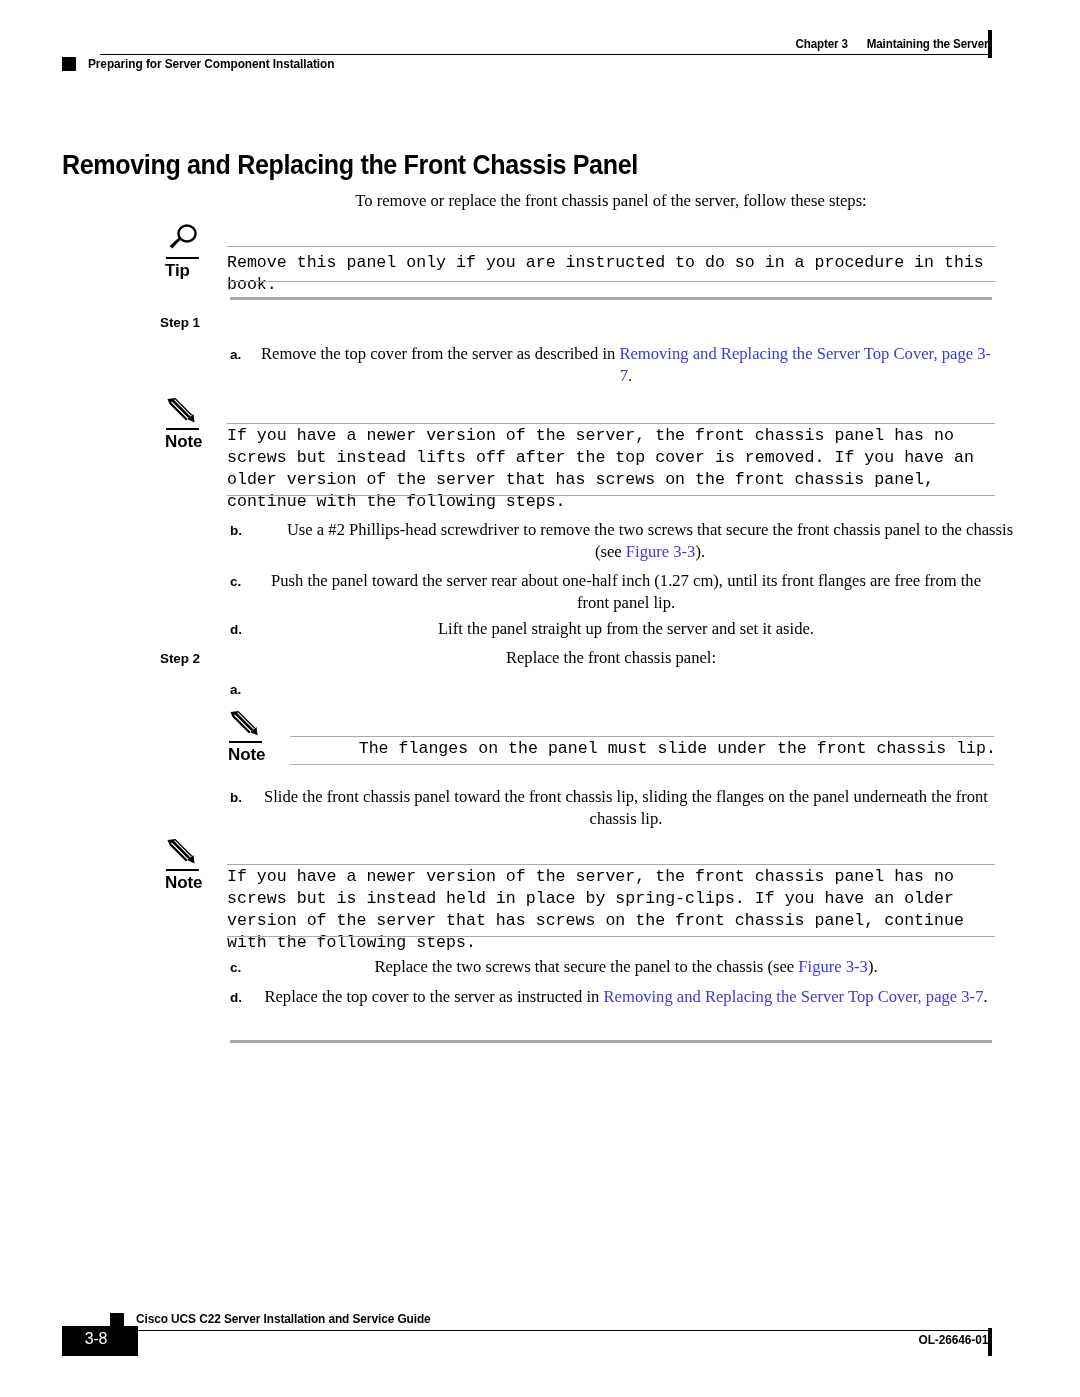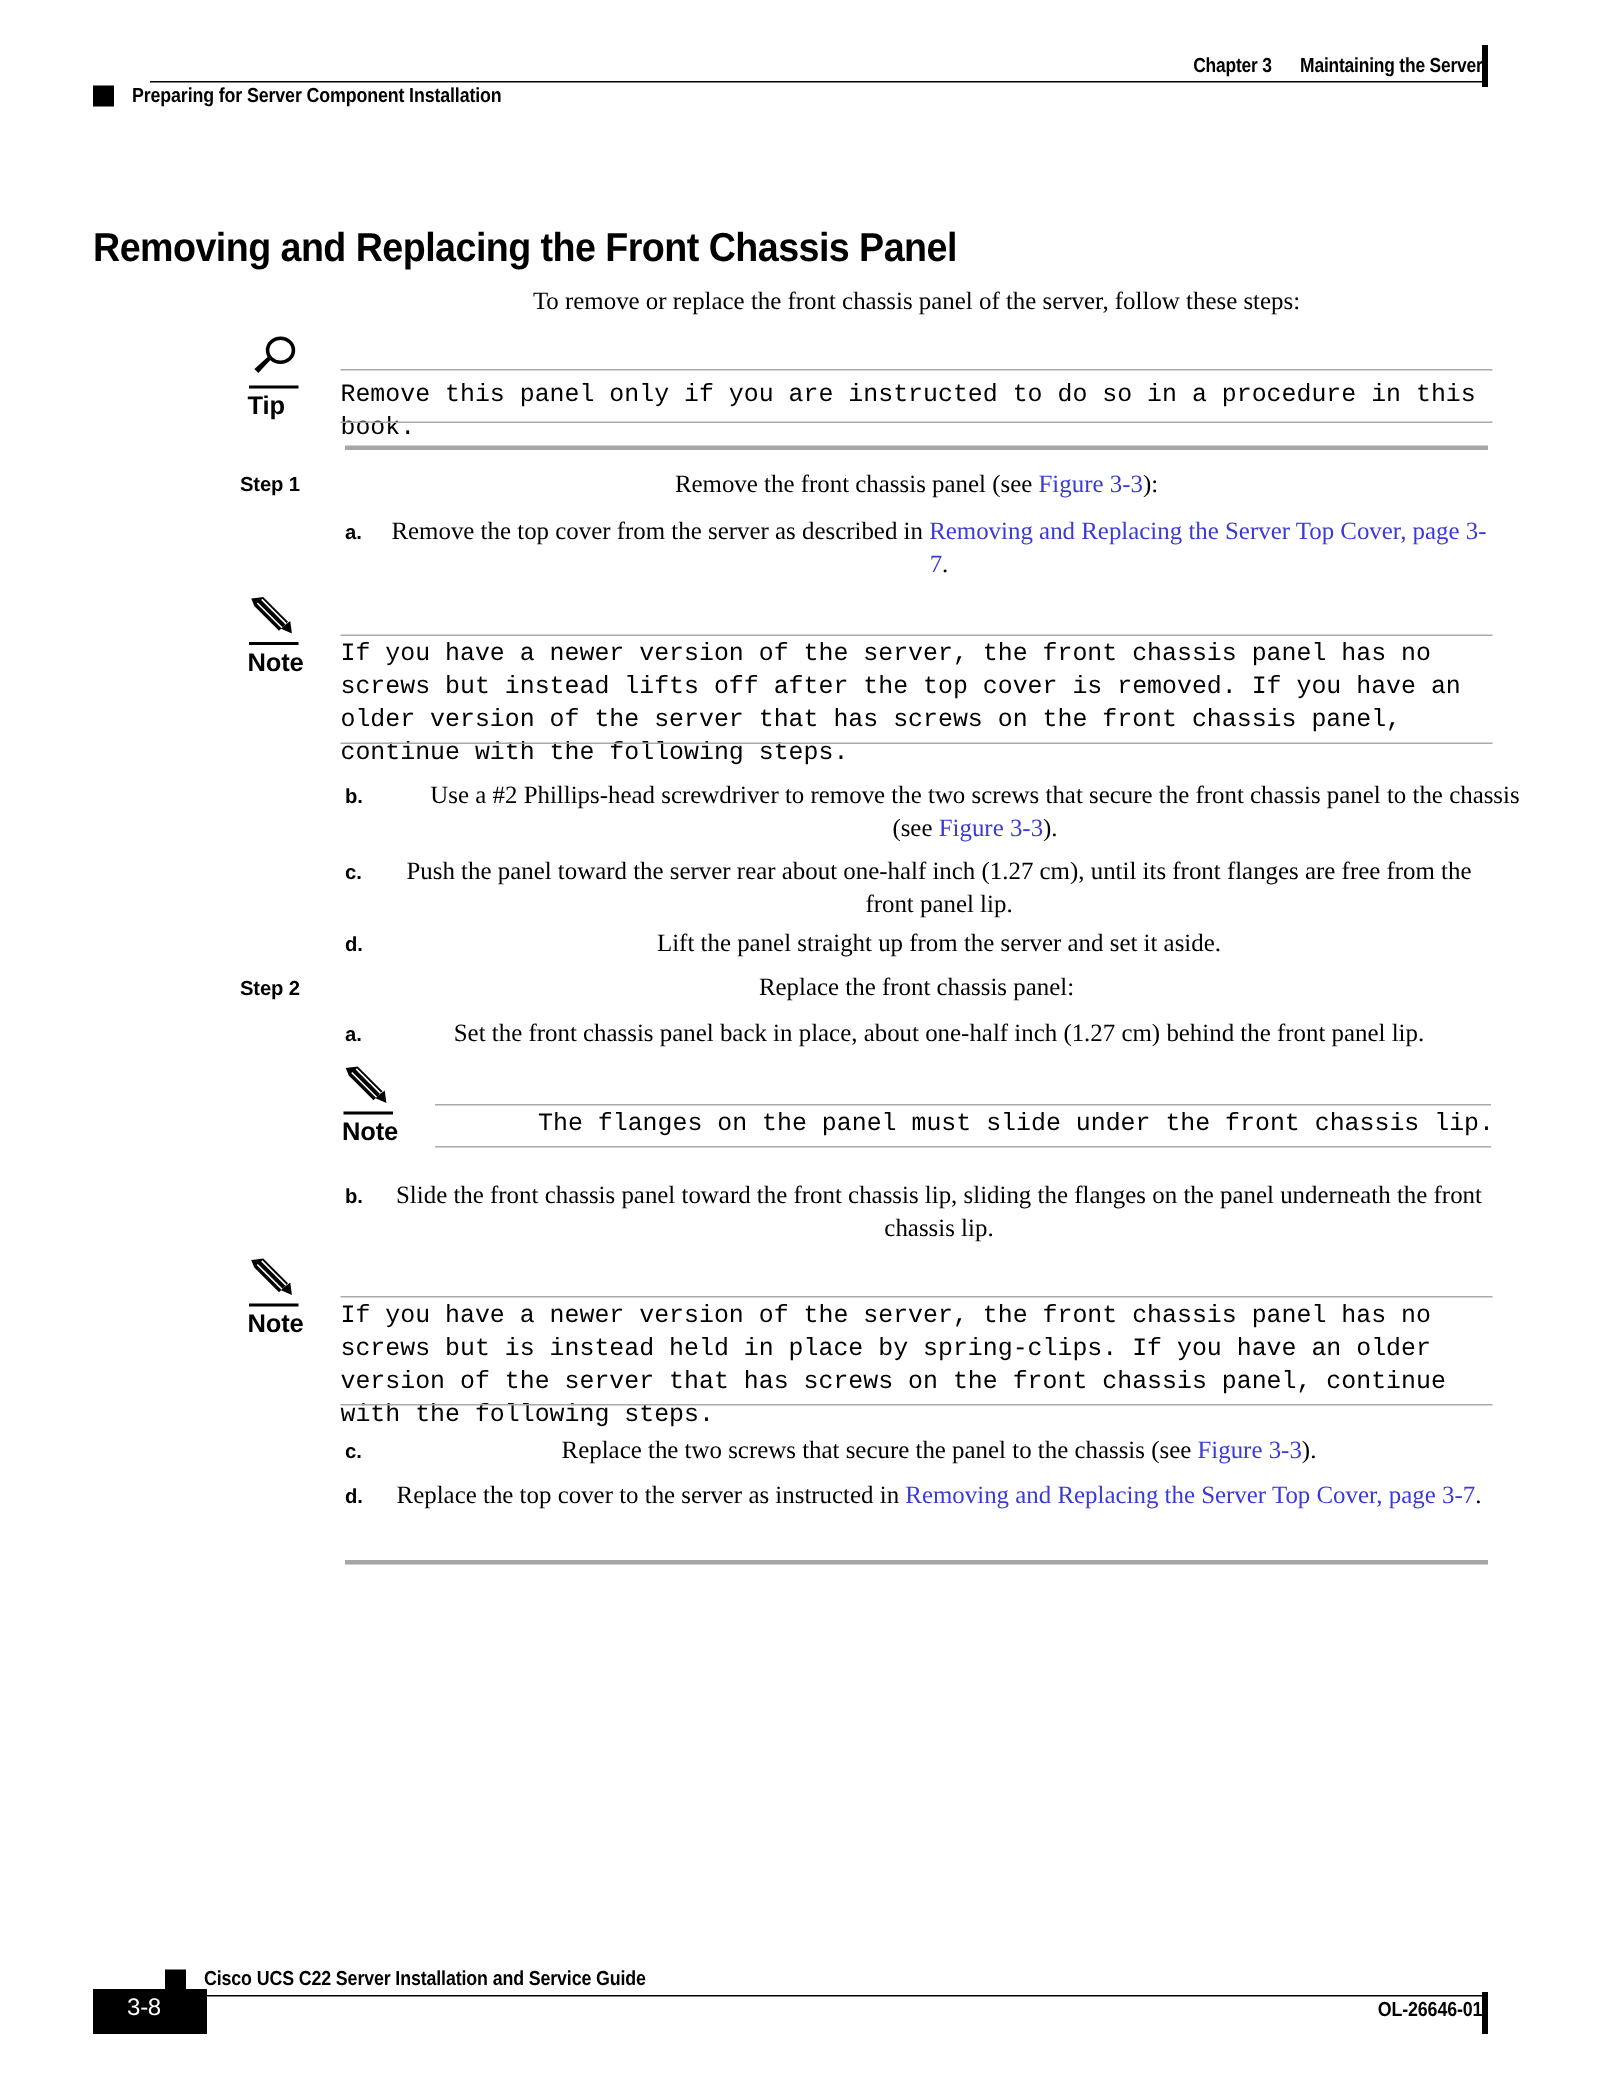--- a/index.html
+++ b/index.html
@@ -266,21 +266,20 @@
     <div class="admon-iconrule" style="top:33px; left:1px; width:33px;"></div>
     <div class="admon-label" style="top:37px;">Tip</div>
     <div class="admon-rule-top" style="left:62px; top:22px; width:768px;"></div>
     <div class="admon-text" style="left:62px; top:28px; width:770px;">Remove this panel only if you are instructed to do so in a procedure in this book.</div>
     <div class="admon-rule-bot" style="left:62px; top:57px; width:768px;"></div>
   </div>
 
   <div class="step-rule" style="left:230px; top:297px; width:762px;"></div>
 
   <div class="step-label" style="left:160px; top:315px;">Step 1</div>
-  <div class="para" style="left:230px; top:312px; width:762px;"><span>Remove the front chassis panel (see </span><span class="lnk">Figure 3-3</span><span>):</span></div>
 
   <div class="sub-marker" style="left:230px; top:347px;">a.</div>
   <div class="para" style="left:260px; top:343px; width:732px;"><span>Remove the top cover from the server as described in </span><span class="lnk">Removing and Replacing the Server Top Cover, page 3-7</span><span>.</span></div>
 
   <div class="admon" style="left:165px; top:397px; width:830px;">
     <div class="admon-icon">
       <svg width="40" height="30" viewBox="0 0 40 30" xmlns="http://www.w3.org/2000/svg">
         <path d="M2.5 2.0 L10.5 1.0 L27.0 17.5 L21.0 23.5 L4.5 7.0 Z" fill="#000"></path>
         <path d="M22.0 22.0 L28.5 17.0 L29.6 25.4 Z" fill="#000"></path>
         <line x1="6.5" y1="5.0" x2="23.0" y2="21.5" stroke="#fff" stroke-width="1.1"></line>
@@ -300,21 +299,20 @@
   <div class="sub-marker" style="left:230px; top:574px;">c.</div>
   <div class="para" style="left:260px; top:570px; width:732px;">Push the panel toward the server rear about one-half inch (1.27 cm), until its front flanges are free from the front panel lip.</div>
 
   <div class="sub-marker" style="left:230px; top:622px;">d.</div>
   <div class="para" style="left:260px; top:618px; width:732px;">Lift the panel straight up from the server and set it aside.</div>
 
   <div class="step-label" style="left:160px; top:651px;">Step 2</div>
   <div class="para" style="left:230px; top:647px; width:762px;">Replace the front chassis panel:</div>
 
   <div class="sub-marker" style="left:230px; top:682px;">a.</div>
-  <div class="para" style="left:260px; top:678px; width:732px;">Set the front chassis panel back in place, about one-half inch (1.27 cm) behind the front panel lip.</div>
 
   <div class="admon" style="left:228px; top:710px; width:766px;">
     <div class="admon-icon">
       <svg width="40" height="30" viewBox="0 0 40 30" xmlns="http://www.w3.org/2000/svg">
         <path d="M2.5 2.0 L10.5 1.0 L27.0 17.5 L21.0 23.5 L4.5 7.0 Z" fill="#000"></path>
         <path d="M22.0 22.0 L28.5 17.0 L29.6 25.4 Z" fill="#000"></path>
         <line x1="6.5" y1="5.0" x2="23.0" y2="21.5" stroke="#fff" stroke-width="1.1"></line>
         <line x1="9.5" y1="2.6" x2="25.6" y2="18.8" stroke="#fff" stroke-width="1.1"></line>
       </svg>
     </div>

